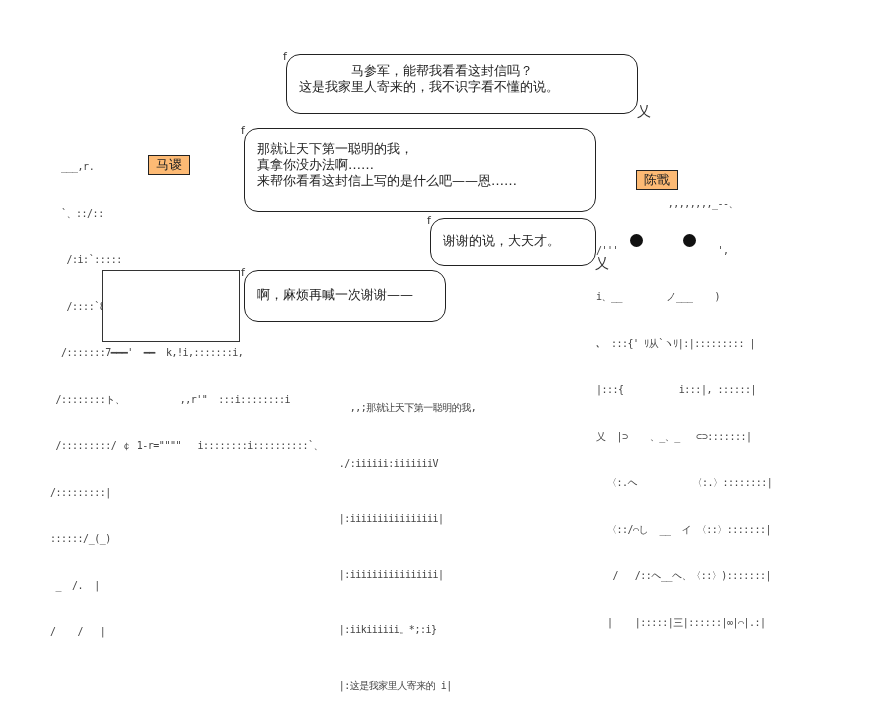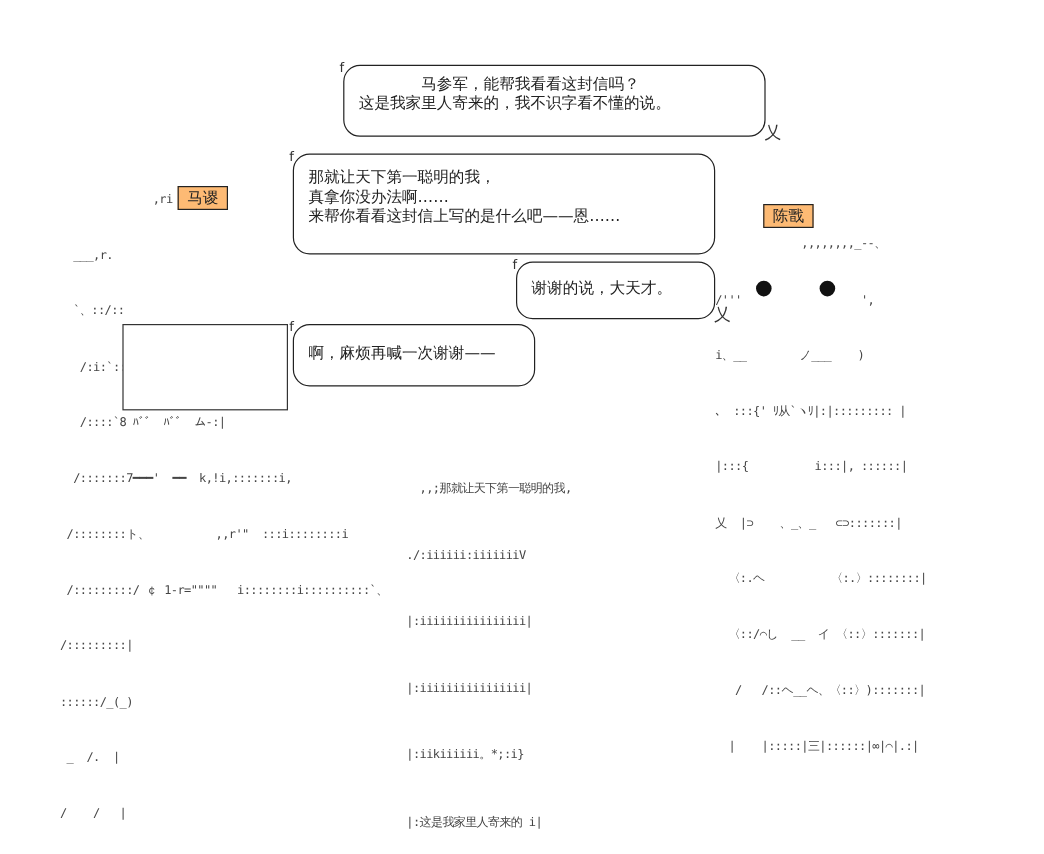--- a/index.html
+++ b/index.html
@@ -39,21 +39,20 @@
   <span class="line">谢谢的说，大天才。</span>
   <span class="tail">乂</span>
 </div>
 
 <div class="bubble" style="left:244px; top:270px; width:202px; height:52px; padding:16px 12px;">
   <span class="tl">f</span>
   <span class="line">啊，麻烦再喊一次谢谢——</span>
 </div>
 
 <div class="aa" style="left:50px; top:128px;">
-  <div>              ,ri</div>
   <div>  ___,r.</div>
   <div>  `、::/::</div>
   <div>   /:i:`:::::</div>
   <div>   /::::`8 ﾊﾞﾞ  ﾊﾞﾞ  ム-:|</div>
   <div>  /:::::::7━━━'  ━━  k,!i,:::::::i,</div>
   <div> /::::::::ト、          ,,r'"  :::i::::::::i</div>
   <div> /:::::::::/ ￠ 1‐r=""""   i::::::::i::::::::::`、</div>
   <div>/:::::::::|</div>
   <div>::::::/_(_)</div>
   <div> _  /.  |</div>

